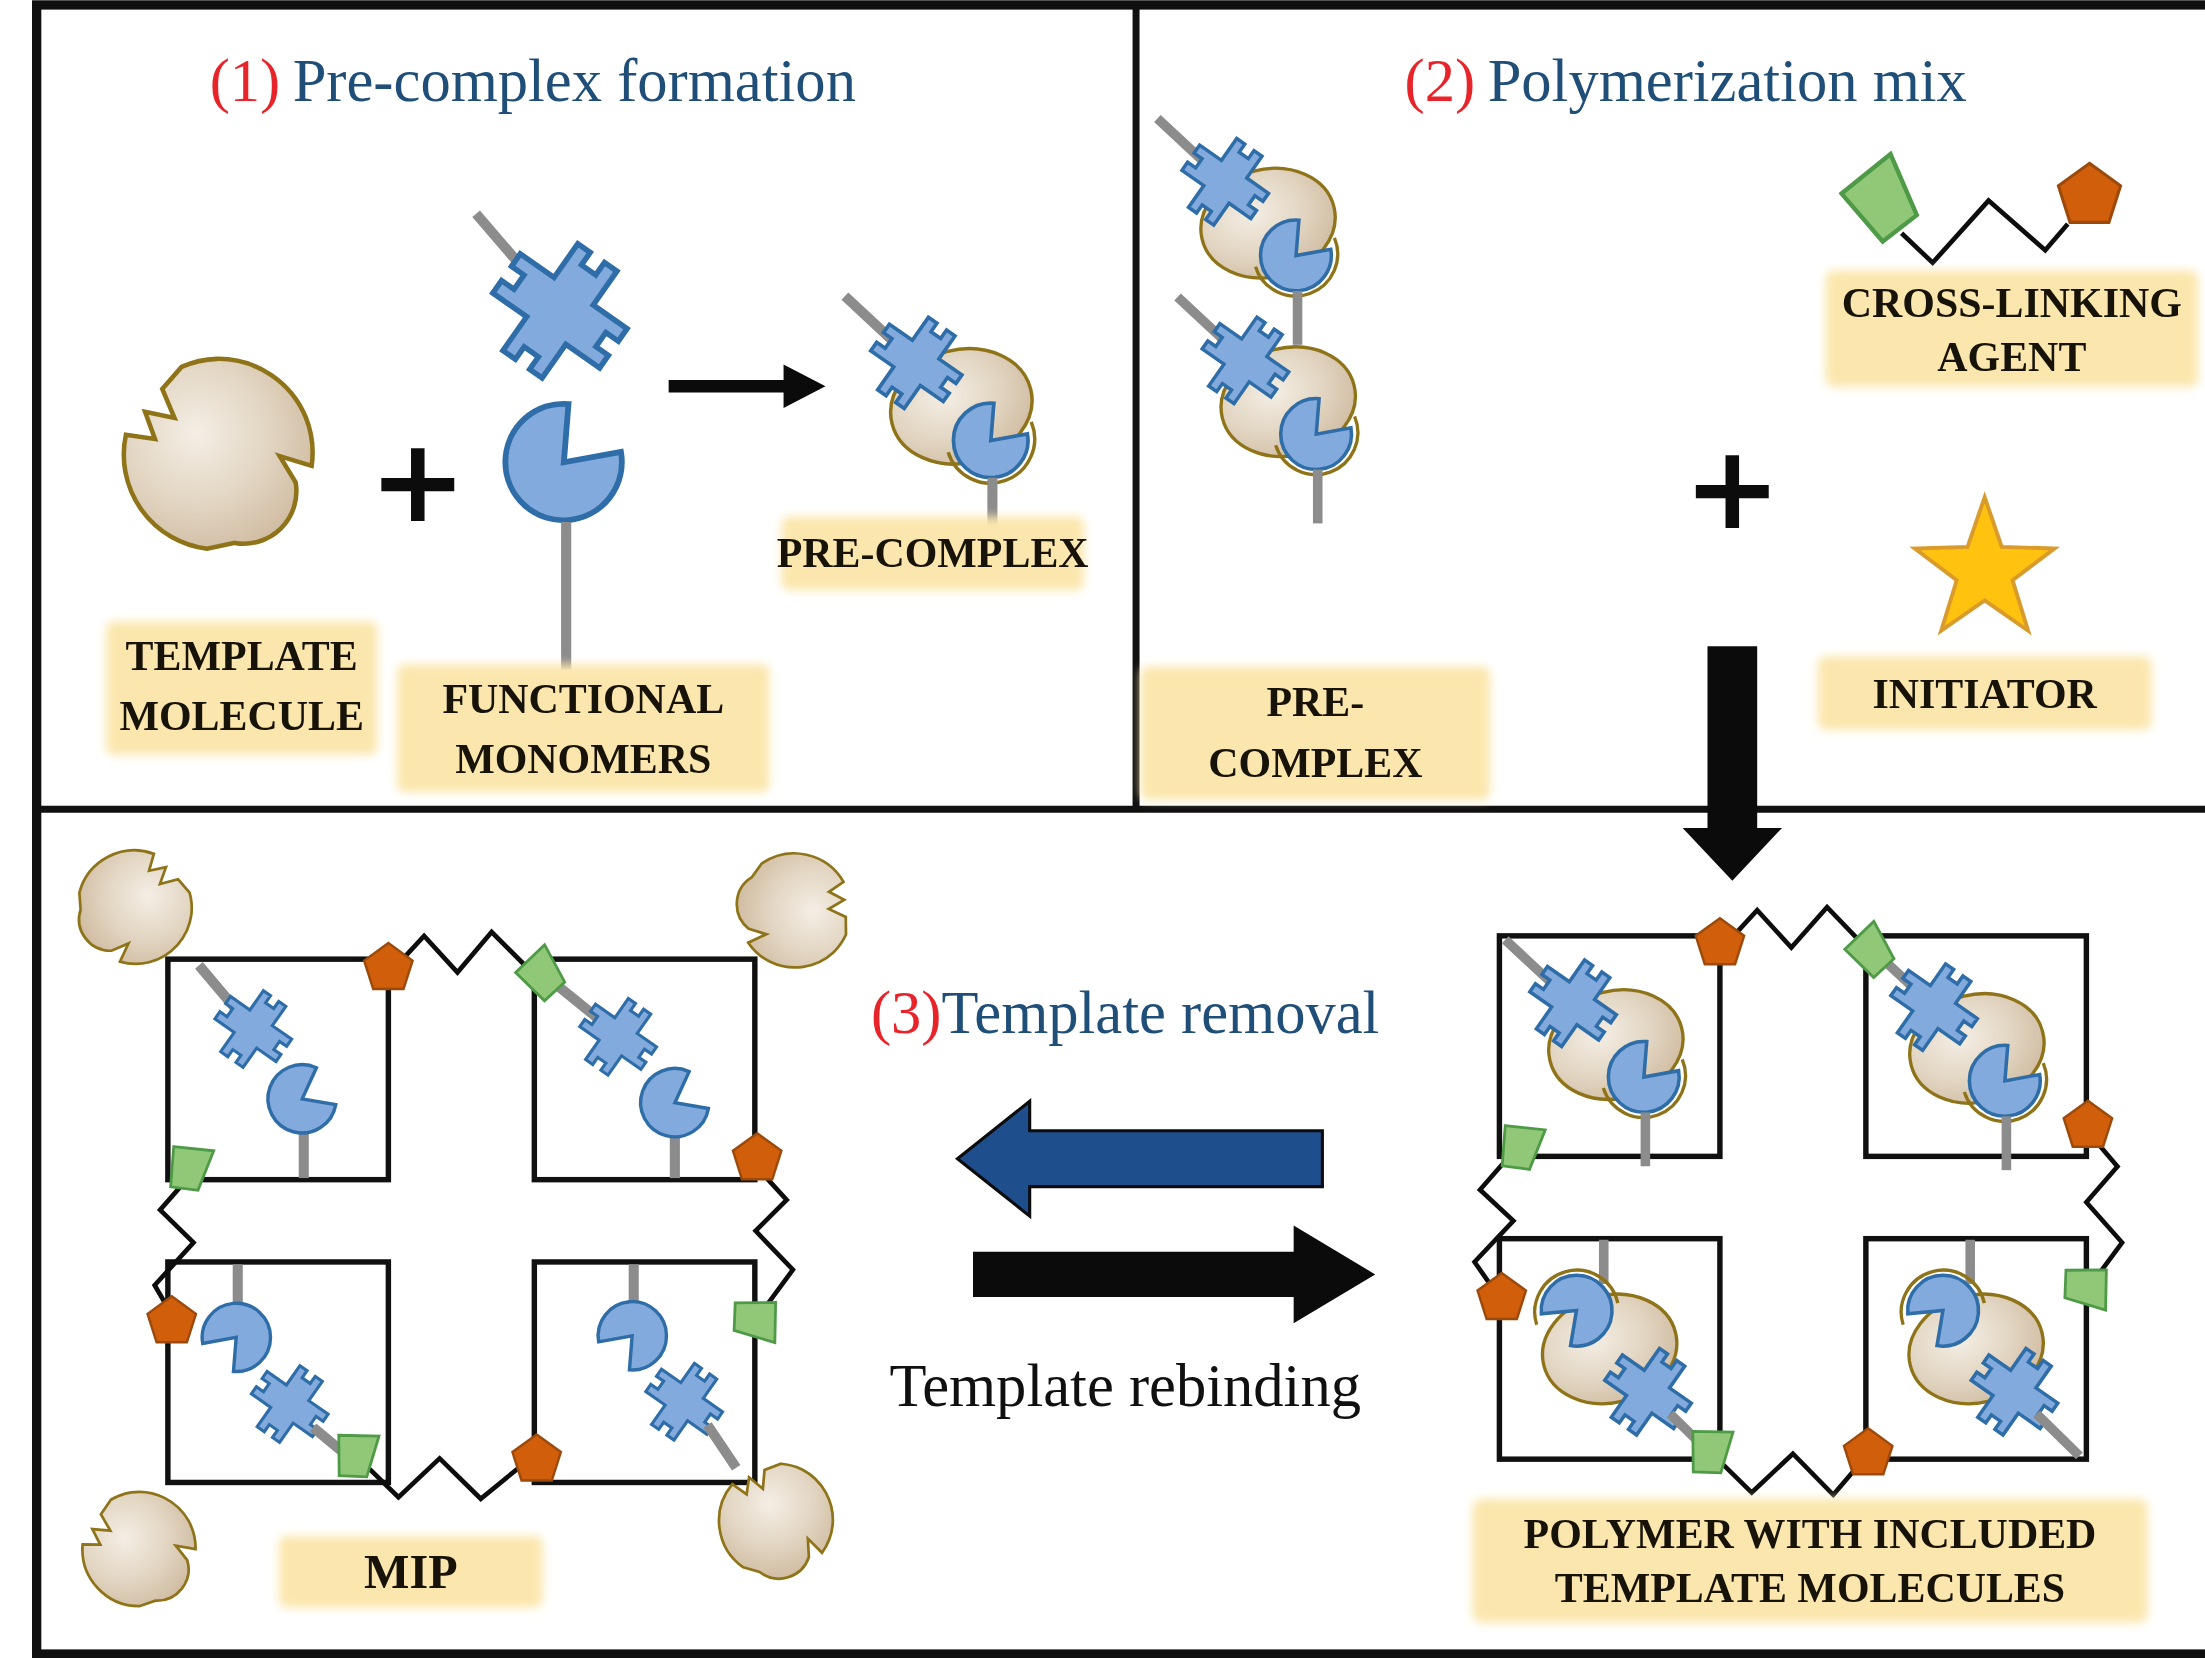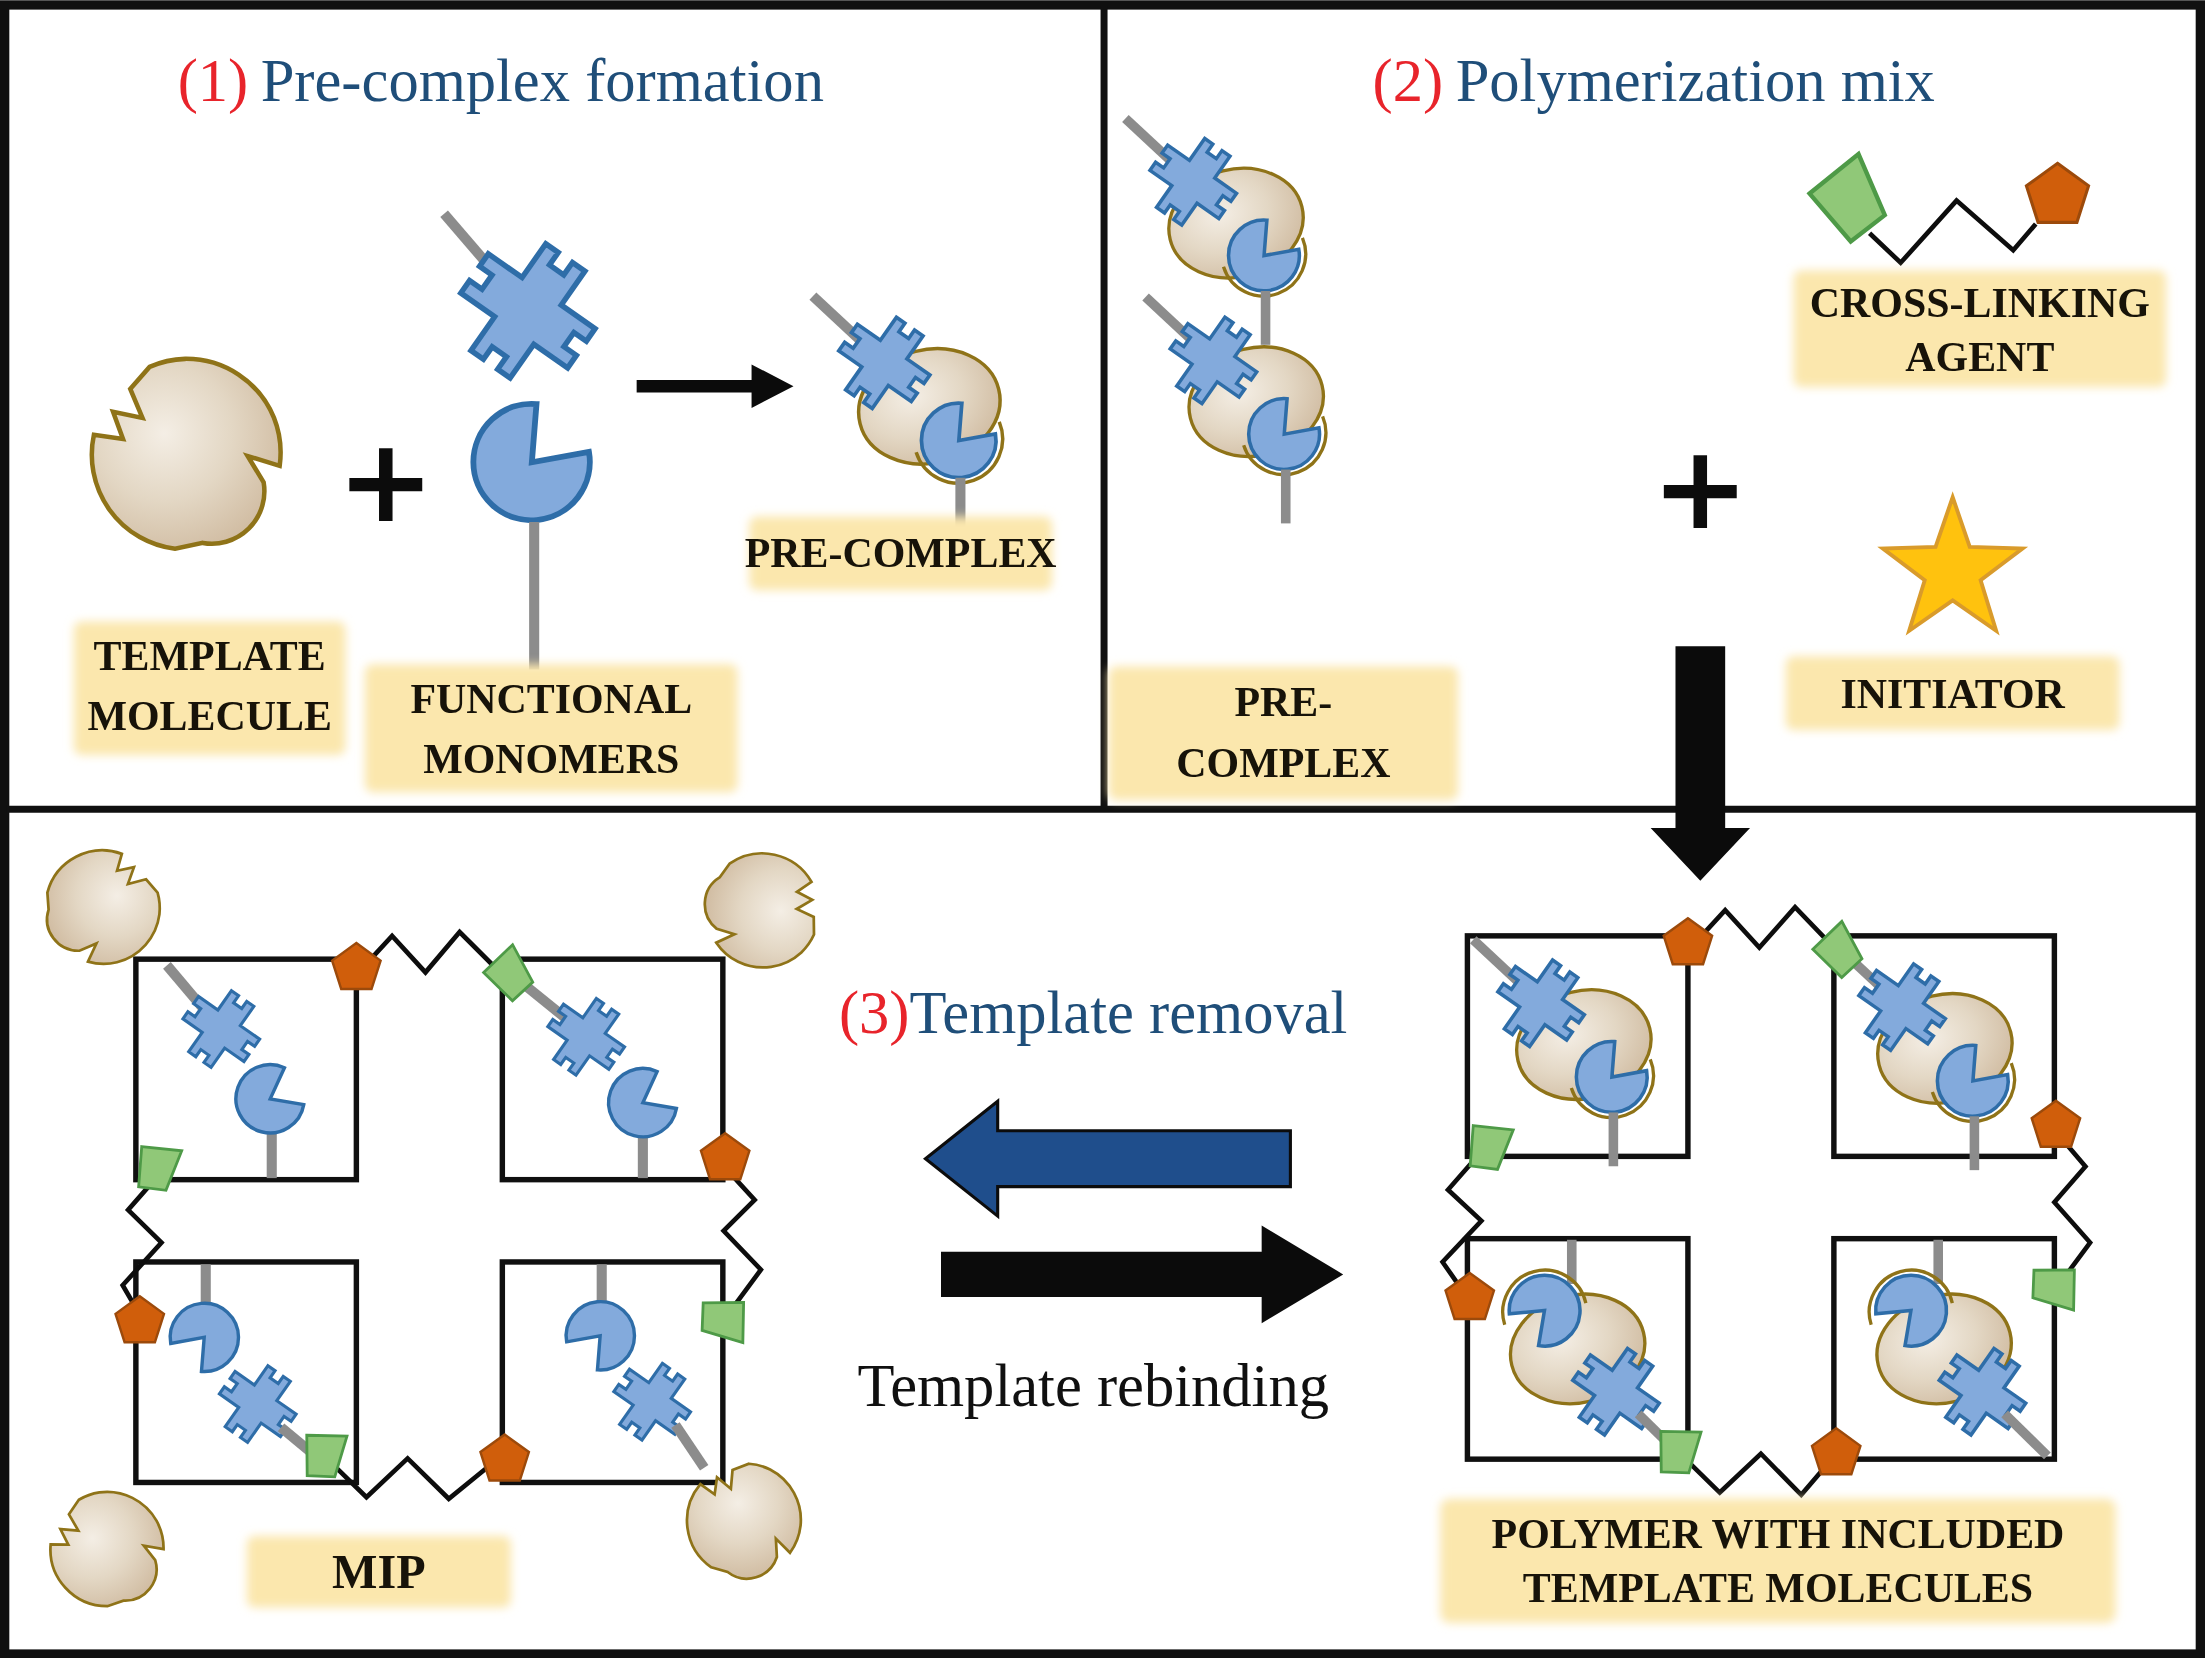--- a/index.html
+++ b/index.html
@@ -1,16 +1,16 @@
 <!DOCTYPE html>
 <html style="--title-red: #E8242B; --title-blue: #1F4E79; --label-bg: #FBE7AD; --label-text: #171309; --template-stroke: #8F7318; --template-fill-light: #F4EEE5; --template-fill-dark: #C9B194; --monomer-blue-fill: #83AADC; --monomer-blue-stroke: #2E6DA8; --stem-gray: #8C8C8C; --trapezoid-green-fill: #90C878; --trapezoid-green-stroke: #4E9A47; --pentagon-orange-fill: #D05E0B; --pentagon-orange-stroke: #9C4A0B; --star-gold-fill: #FFC20E; --star-gold-stroke: #D99B2B; --arrow-black: #0B0B0B; --arrow-blue: #1F4E8C;font-size:12.4px"><head>
 <meta charset="utf-8">
 <style>
   html,body{margin:0;padding:0;background:#ffffff;}
-  .stage{width:1755px;height:1659px;position:relative;background:#fff;}
+  .stage{width:1755px;height:1659px;position:relative;background:#fff;padding-left:32px;}
   svg{display:block;}
 
   .title-text{font-family:"Liberation Serif","DejaVu Serif",serif;font-size:78px;}
   .t-num{fill:var(--title-red,#E8242B);}
   .t-main{fill:var(--title-blue,#1F4E79);}
   .t-black{fill:#101010;}
 
   .lbl{font-family:"Liberation Serif","DejaVu Serif",serif;font-weight:bold;
        font-size:54px;fill:var(--label-text,#171309);text-anchor:middle;}
   .lbl-big{font-size:62px;}

